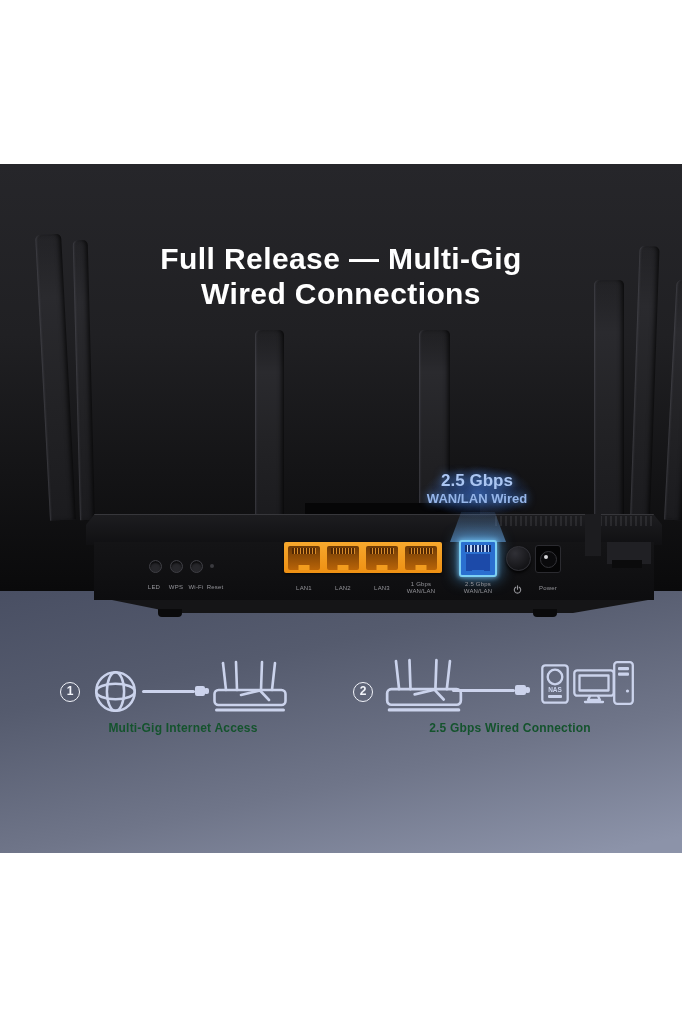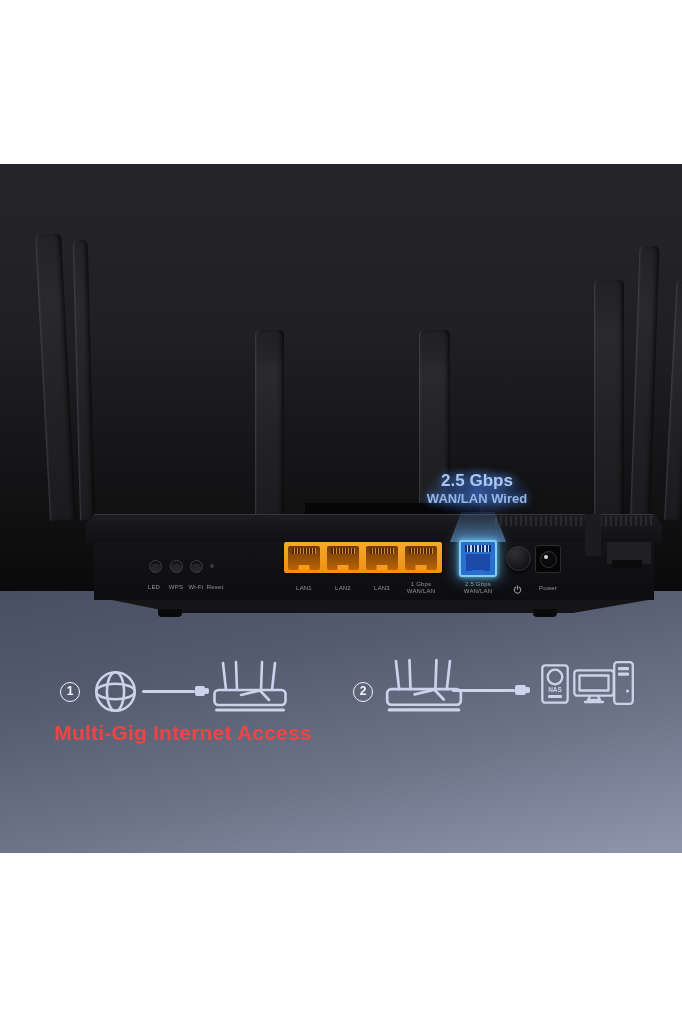--- a/index.html
+++ b/index.html
@@ -86,33 +86,35 @@
   .dc-hole{position:absolute;left:4px;top:5px;width:15px;height:15px;border-radius:50%;
     background:#0a0a0c;border:1px solid #333338;}
   .dc-pin{position:absolute;left:8px;top:9px;width:4px;height:4px;border-radius:50%;background:#d6d6da;}
 
   
   .numcirc{width:20px;height:20px;border-radius:50%;border:1.6px solid #f2f4fa;
     box-sizing:border-box;color:#f2f4fa;font-size:12px;font-weight:700;
     text-align:center;line-height:16px;}
   .cable{height:2.6px;background:#ccd3ec;border-radius:2px;}
   .plug{background:#ccd3ec;border-radius:2px;}
-  .diag-label{transform:translateX(-50%);color:#ef4444;font-size:21px;font-weight:700;
+  .diag-label{transform:translateX(-50%);color:#14532d;font-size:12px;font-weight:700;
     letter-spacing:.2px;white-space:nowrap;text-align:center;}
   .icon-stroke{stroke:#cbd3ec;fill:none;stroke-linecap:round;stroke-linejoin:round;}
 </style>
 </head>
 <body>
 
 <div class="stage">
 
   <div class="abs bg-hero"></div>
   <div class="abs bg-grad"></div>
 
   <div class="abs hero-title">
+    <div>Full Release — Multi-Gig</div>
+    <div>Wired Connections</div>
   </div>
 
   <div class="ant" style="left:50px;top:234px;width:26px;height:286px;transform:rotate(-3deg);transform-origin:bottom center;"></div>
   <div class="ant" style="left:80px;top:240px;width:15px;height:280px;transform:rotate(-1.5deg);transform-origin:bottom center;"></div>
   <div class="ant" style="left:255px;top:330px;width:29px;height:190px;"></div>
   <div class="ant" style="left:419px;top:330px;width:31px;height:190px;"></div>
   <div class="ant" style="left:594px;top:280px;width:30px;height:240px;"></div>
   <div class="ant" style="left:630px;top:246px;width:20px;height:274px;transform:rotate(2deg);transform-origin:bottom center;"></div>
   <div class="ant" style="left:664px;top:280px;width:18px;height:240px;transform:rotate(3deg);transform-origin:bottom center;"></div>
 
@@ -255,14 +257,15 @@
 
   <svg class="abs" style="left:613px;top:661px;" width="21" height="44" viewBox="0 0 21 44">
     <g class="icon-stroke" stroke-width="2.3">
       <rect x="1.2" y="1.2" width="18.6" height="41.6" rx="3"></rect>
     </g>
     <rect x="5" y="6" width="11" height="3.2" rx="1" fill="#cbd3ec"></rect>
     <rect x="5" y="11.5" width="11" height="3.2" rx="1" fill="#cbd3ec"></rect>
     <circle cx="14.5" cy="30" r="1.6" fill="#cbd3ec"></circle>
   </svg>
 
+  <div class="abs diag-label" style="left:510px;top:721px;">2.5 Gbps Wired Connection</div>
 
 </div>
 
 </body></html>

